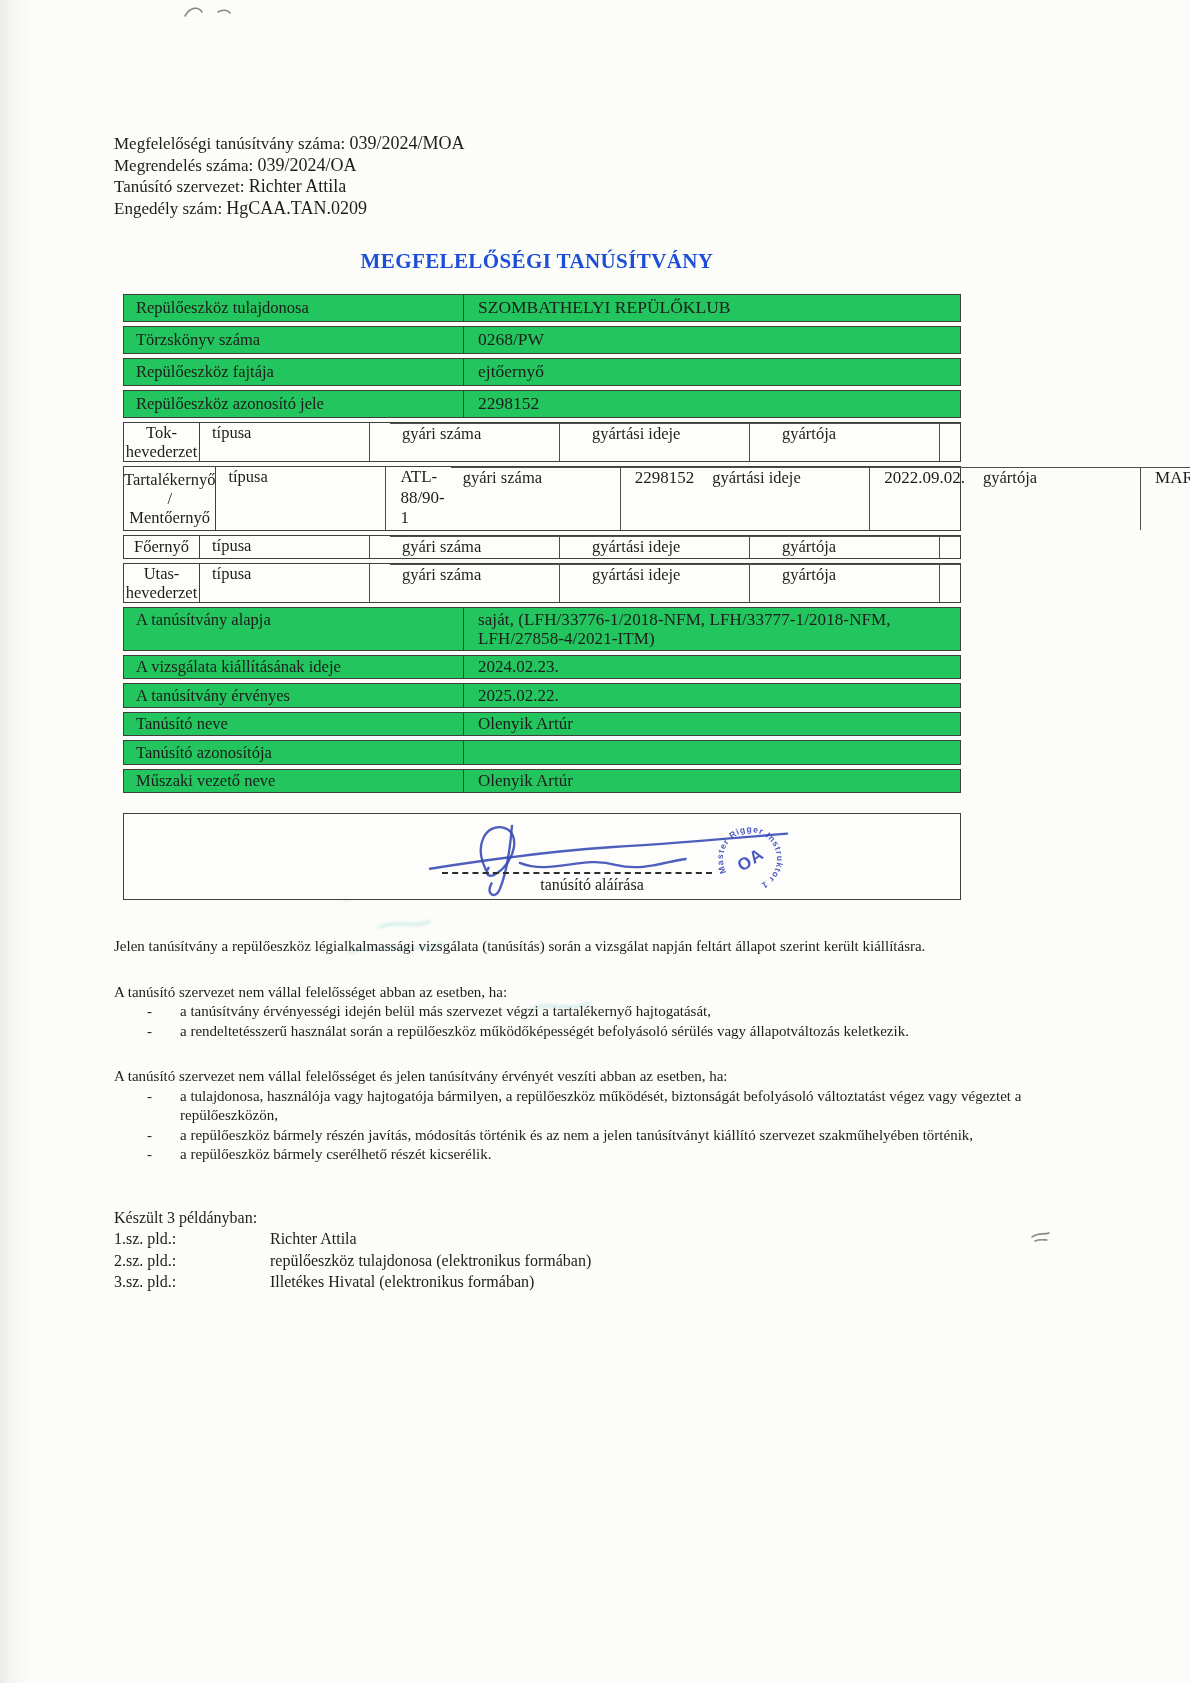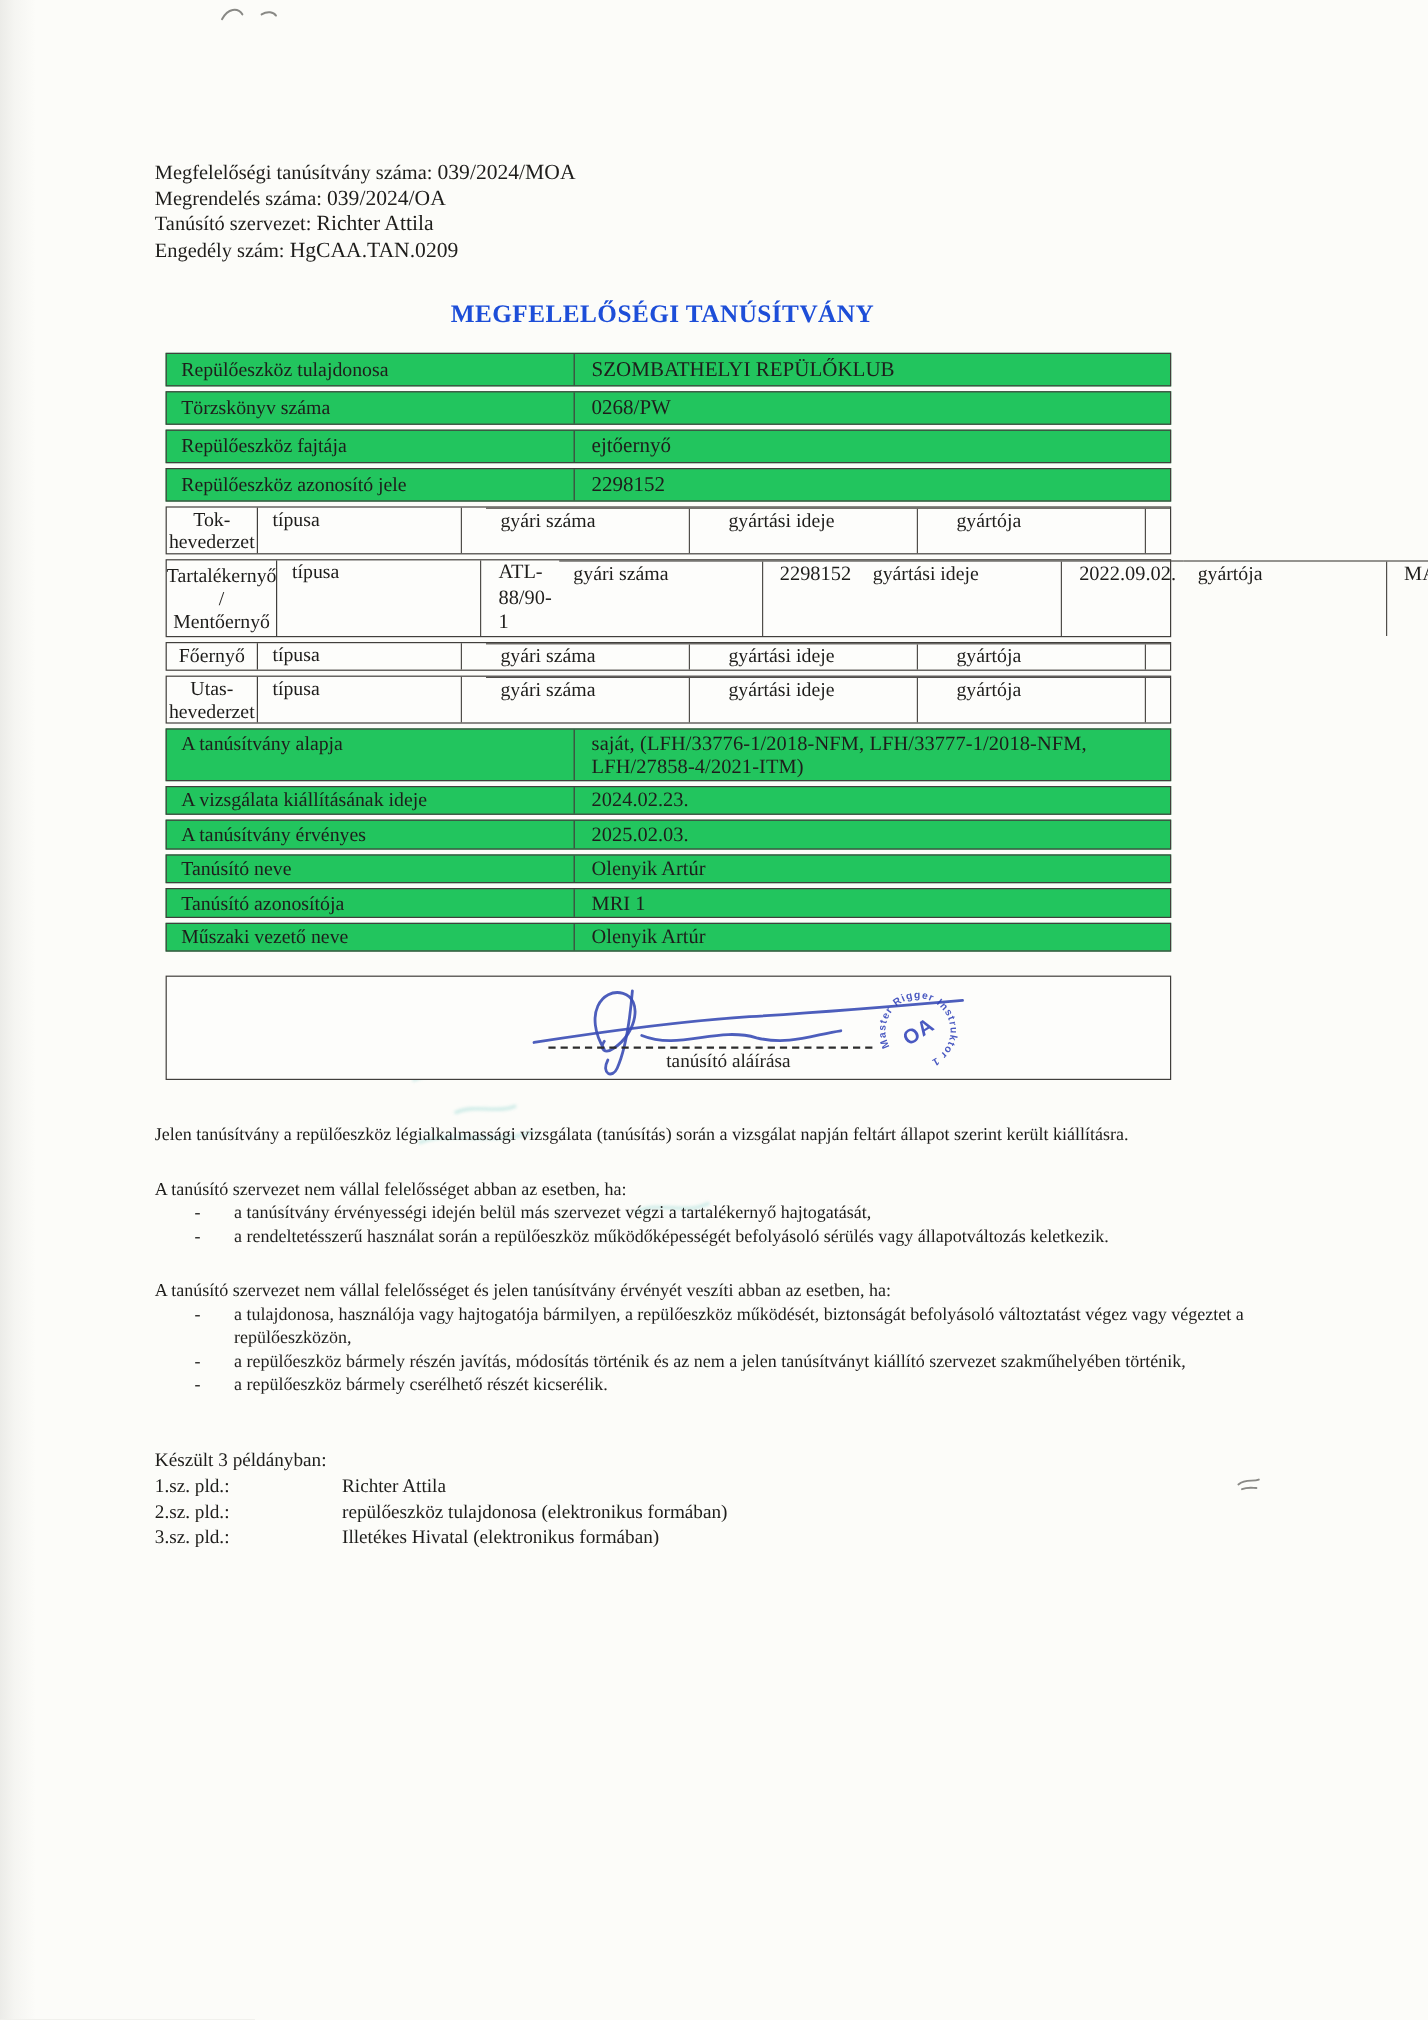--- a/index.html
+++ b/index.html
@@ -7,21 +7,21 @@
     position:relative; width:1190px; height:1683px; margin:0 auto;
     background:#fcfcf9; overflow:hidden;
     font-family:"Liberation Serif", serif; color:#1e1d1b;
   }
   * { box-sizing:border-box; }
   .scan-edge {
     position:absolute; left:0; top:0; bottom:0; width:30px;
     background:linear-gradient(90deg,#dededa 0%, #efefeb 40%, rgba(255,255,255,0) 100%);
     opacity:.55;
   }
-  .content { position:absolute; left:129px; top:133px; width:846px; }
+  .content { position:absolute; left:114px; top:133px; width:846px; }
 
   
   .header .h-line { font-size:17px; line-height:20.5px; }
   .h-val { font-size:18px; }
 
   
   .title {
     margin-top:30px; text-align:center; font-weight:bold;
     font-size:21px; letter-spacing:.4px; color:#1d4ed8;
   }
@@ -235,29 +235,28 @@
       <div class="t-row tight">
         <div class="cell-label">A tanúsítvány alapja</div>
         <div class="cell-value small">saját, (LFH/33776-1/2018-NFM, LFH/33777-1/2018-NFM, LFH/27858-4/2021-ITM)</div>
       </div>
       <div class="t-row tight">
         <div class="cell-label">A vizsgálata kiállításának ideje</div>
         <div class="cell-value">2024.02.23.</div>
       </div>
       <div class="t-row tight">
         <div class="cell-label">A tanúsítvány érvényes</div>
-        <div class="cell-value">2025.02.03.</div>
+        <div class="cell-value">2025.02.22.</div>
       </div>
       <div class="t-row tight">
         <div class="cell-label">Tanúsító neve</div>
         <div class="cell-value">Olenyik Artúr</div>
       </div>
       <div class="t-row tight">
         <div class="cell-label">Tanúsító azonosítója</div>
-        <div class="cell-value">MRI 1</div>
       </div>
       <div class="t-row tight">
         <div class="cell-label">Műszaki vezető neve</div>
         <div class="cell-value">Olenyik Artúr</div>
       </div>
     </div>
 
     <div class="sig-box">
       <svg class="signature-svg" viewBox="0 0 425 82">
         <path d="M 6,52 C 70,42 130,34 190,30 C 255,26 315,21 372,16"></path>

